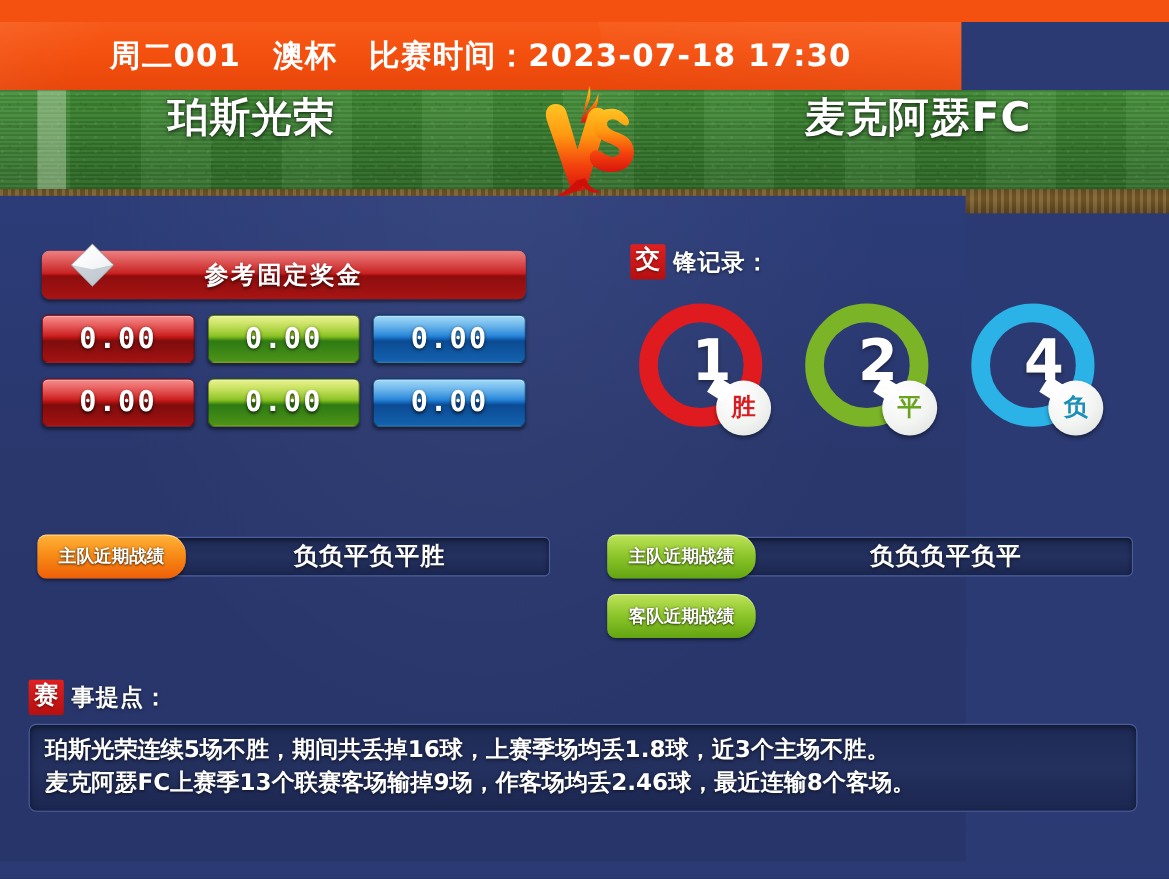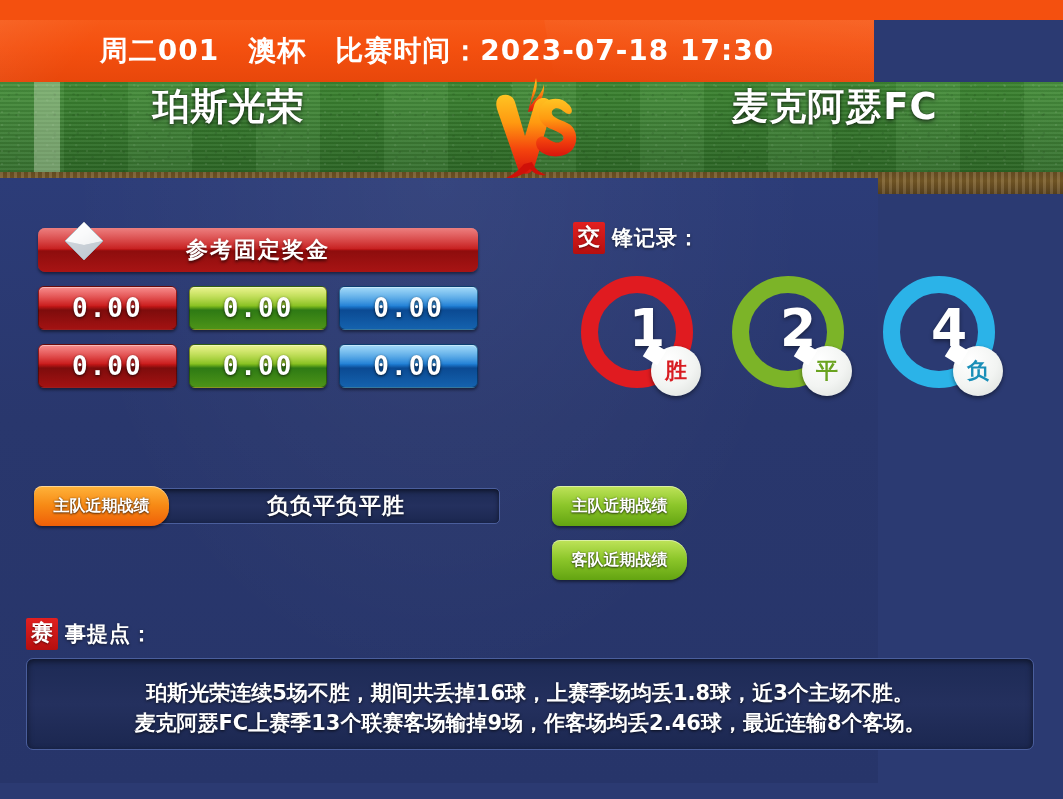--- a/index.html
+++ b/index.html
@@ -218,22 +218,21 @@
     text-shadow:0 1px 3px rgba(0,0,0,.75);
     font-family:"DejaVu Sans","Liberation Sans",sans-serif;
   }
 
   
   .tipsbox{
     border-radius:7px;
     background:linear-gradient(180deg,#1d2a55 0%,#24305e 50%,#1b2750 100%);
     border:1px solid #4a5e9c;
     box-shadow:inset 0 2px 6px rgba(0,0,0,.55);
-    padding:20px 14px 10px;
-    text-align:center;
+    padding:8px 14px 10px;
   }
   .tipsbox p{
     margin:0;color:#fff;font-size:21px;font-weight:bold;line-height:1.42;
     letter-spacing:0px;text-shadow:0 1px 3px rgba(0,0,0,.7);
     font-family:"DejaVu Sans","Liberation Sans",sans-serif;
   }
 </style>
 </head>
 <body>
 
@@ -391,20 +390,23 @@
           <div class="bv">负负平负平胜</div>
         </div>
       </div>
     </div>
 
     <div style="position:absolute;left:552px;top:306px;width:478px;">
       <div class="formrow">
         <div class="tag green">
           <div class="tt">主队近期战绩</div>
         </div>
+        <div class="bar">
+          <div class="bv">负负负平负平</div>
+        </div>
       </div>
       <div class="formrow">
         <div class="tag green">
           <div class="tt">客队近期战绩</div>
         </div>
       </div>
     </div>
 
     <div style="position:absolute;left:26px;top:440px;width:1008px;">
       <div class="sechead">

